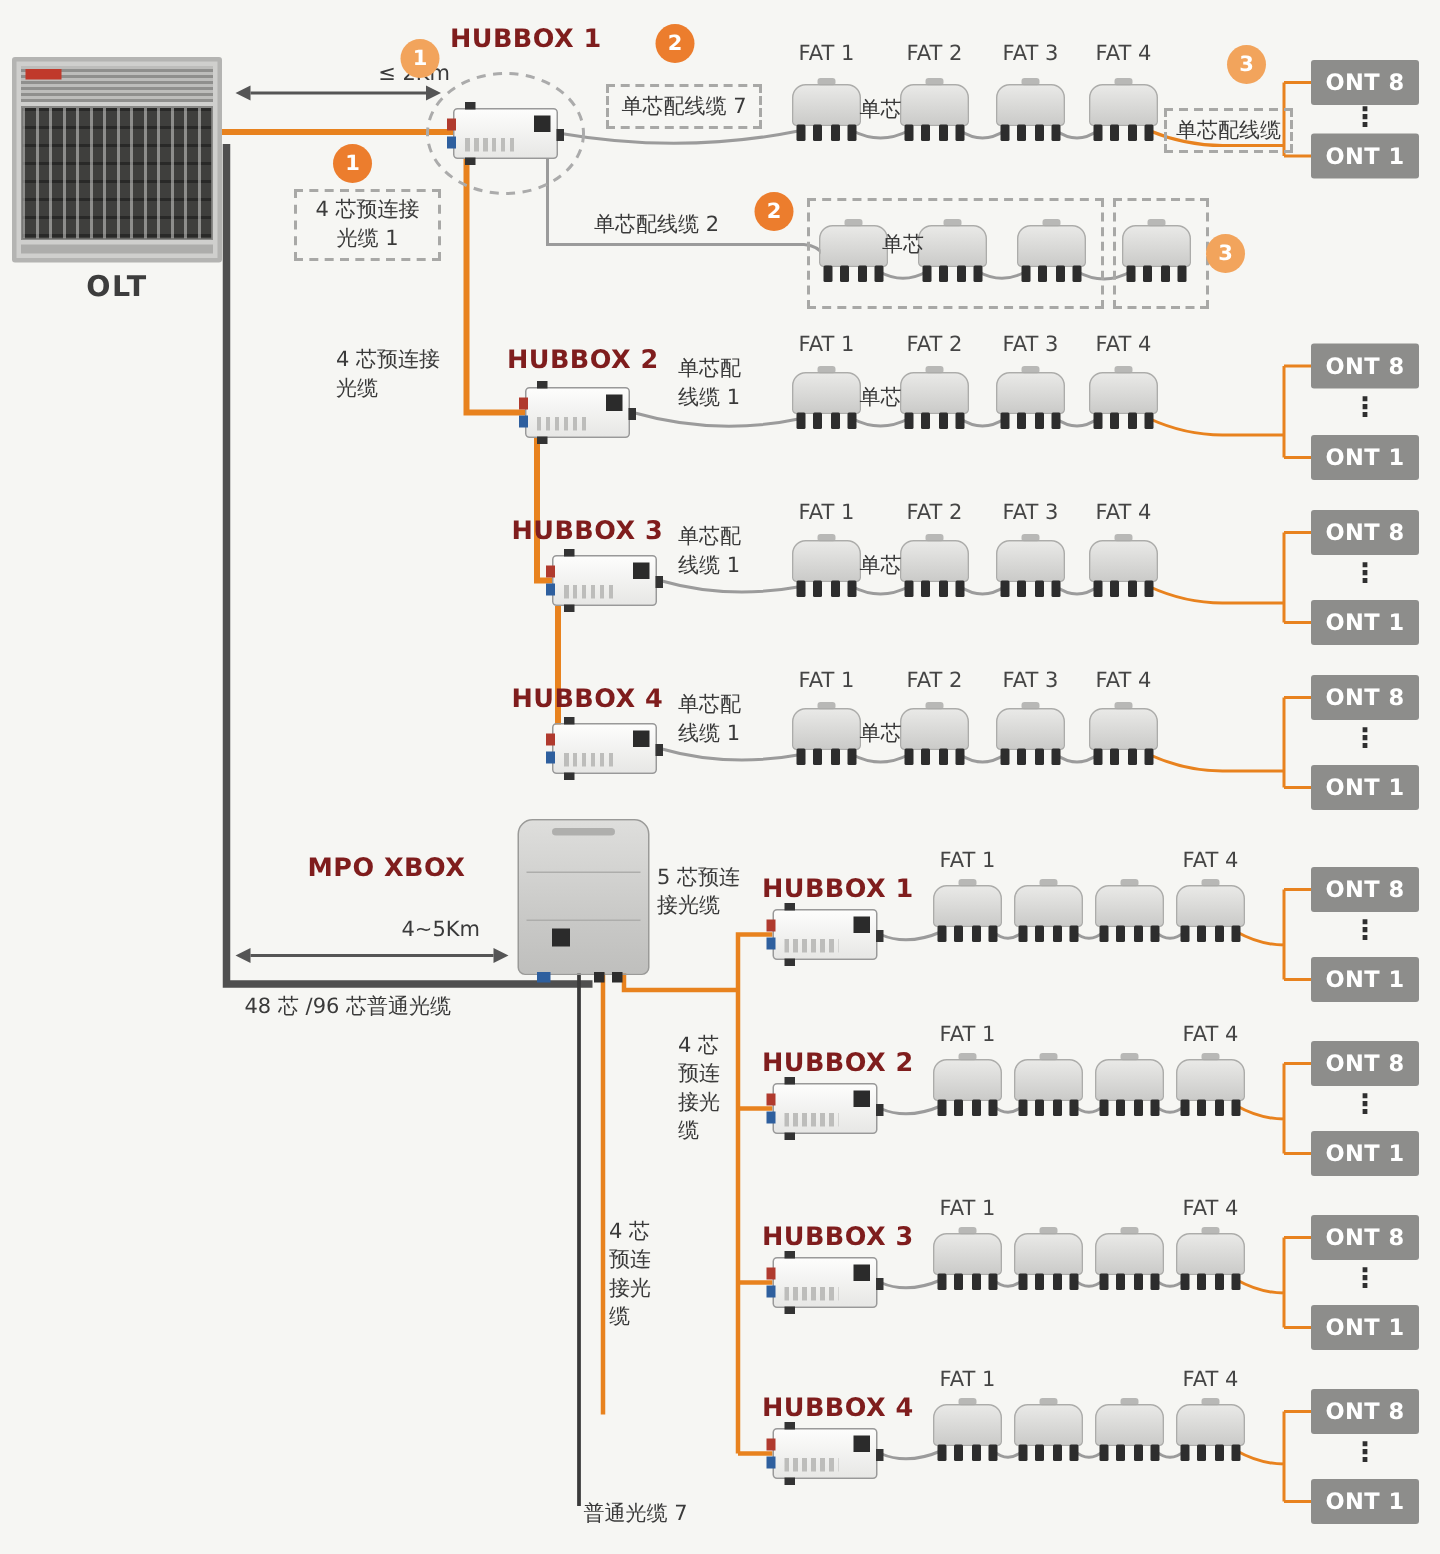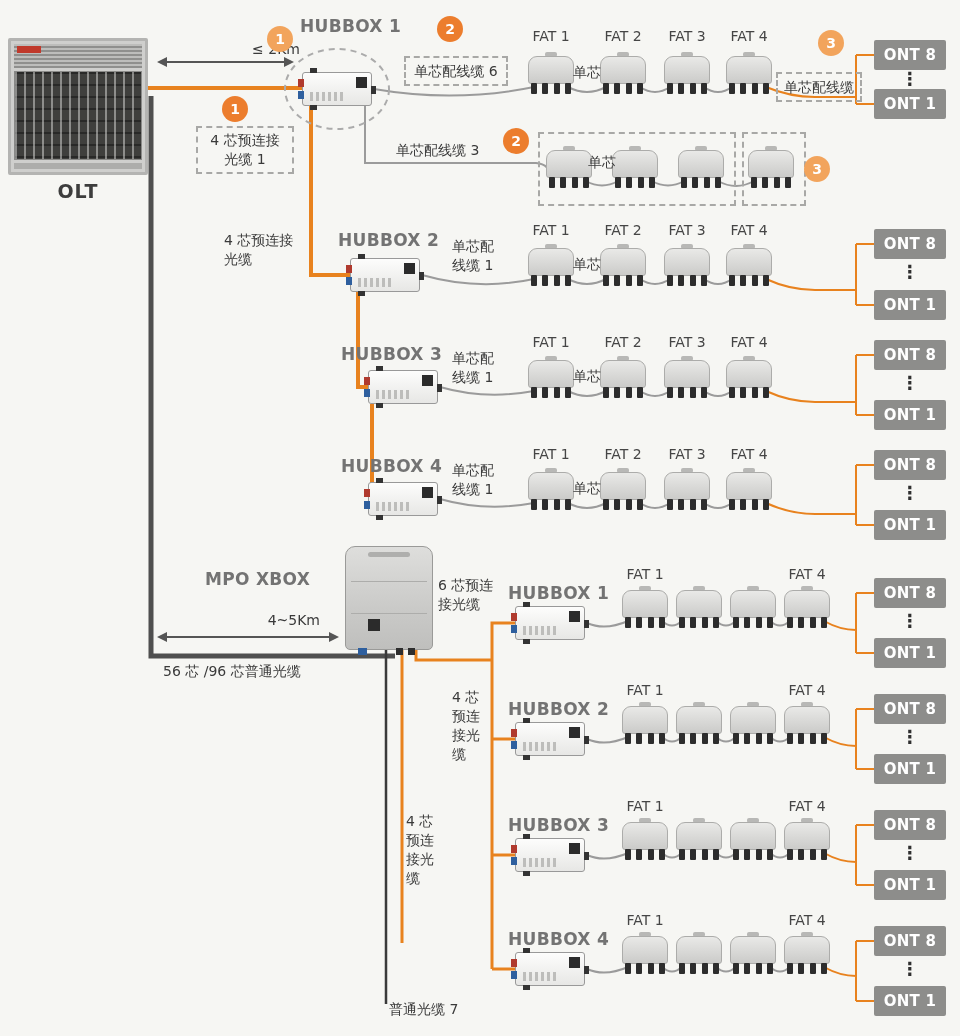--- a/index.html
+++ b/index.html
@@ -2,21 +2,21 @@
 <html><head>
 <meta charset="utf-8">
 <style>
   html,body{margin:0;padding:0;background:#e9e9e7;}
   #canvas{position:relative;width:960px;height:1036px;background:#F6F6F3;overflow:hidden;
           font-family:"DejaVu Sans","Liberation Sans",sans-serif;}
   #wires{position:absolute;left:0;top:0;z-index:1;}
   
   .txt{position:absolute;font-size:14px;color:#3a3a3a;line-height:1.35;white-space:pre-line;z-index:4;}
   .txt.c{text-align:right;}
-  .hub-title{position:absolute;font-size:17px;font-weight:bold;color:#737373;z-index:4;white-space:nowrap;letter-spacing:.3px;}
+  .hub-title{position:absolute;font-size:17px;font-weight:bold;color:#7f1d1d;z-index:4;white-space:nowrap;letter-spacing:.3px;}
   .olt-label{position:absolute;font-size:19px;font-weight:bold;color:#3d3d3d;z-index:4;letter-spacing:1px;}
   .fat-h{position:absolute;width:60px;text-align:center;font-size:14px;color:#454545;z-index:4;white-space:nowrap;}
   .core-label{position:absolute;width:44px;text-align:center;font-size:14px;color:#3a3a3a;z-index:4;}
   
   .badge{position:absolute;width:26px;height:26px;border-radius:50%;color:#fff;font-size:14px;font-weight:bold;
          display:flex;align-items:center;justify-content:center;z-index:5;}
   .badge.light{background:#F2A45C;} .badge.dark{background:#EC7D2D;}
   
   .dashed{position:absolute;border:2px dashed #A8A8A6;z-index:2;box-sizing:border-box;}
   .dashed.lbl{display:flex;align-items:center;justify-content:center;font-size:14px;color:#3a3a3a;
@@ -143,40 +143,40 @@
   </div>
   <div class="hub-title" style="left:205px;top:569px">MPO XBOX</div>
 
   <div class="badge light" style="left:267px;top:26px">1</div>
   <div class="badge dark" style="left:437px;top:16px">2</div>
   <div class="badge light" style="left:818px;top:30px">3</div>
   <div class="badge dark" style="left:222px;top:96px">1</div>
   <div class="badge dark" style="left:503px;top:128px">2</div>
   <div class="badge light" style="left:804px;top:156px">3</div>
 
-  <div class="dashed lbl" style="left:404px;top:56px;width:104px;height:30px">单芯配线缆 6</div>
+  <div class="dashed lbl" style="left:404px;top:56px;width:104px;height:30px">单芯配线缆 7</div>
   <div class="dashed lbl" style="left:776px;top:72px;width:86px;height:30px">单芯配线缆</div>
   <div class="dashed lbl" style="left:196px;top:126px;width:98px;height:48px">4 芯预连接
 光缆 1</div>
   <div class="dashed" style="left:538px;top:132px;width:198px;height:74px"></div>
   <div class="dashed" style="left:742px;top:132px;width:64px;height:74px"></div>
 
   <div class="txt c" style="left:160px;top:40px;width:140px">≤ 2Km</div>
   <div class="txt c" style="left:180px;top:611px;width:140px">4~5Km</div>
-  <div class="txt" style="left:163px;top:662px">56 芯 /96 芯普通光缆</div>
-  <div class="txt" style="left:396px;top:141px">单芯配线缆 3</div>
+  <div class="txt" style="left:163px;top:662px">48 芯 /96 芯普通光缆</div>
+  <div class="txt" style="left:396px;top:141px">单芯配线缆 2</div>
   <div class="txt" style="left:224px;top:231px;width:90px">4 芯预连接
 光缆</div>
   <div class="txt" style="left:452px;top:237px">单芯配
 线缆 1</div>
   <div class="txt" style="left:452px;top:349px">单芯配
 线缆 1</div>
   <div class="txt" style="left:452px;top:461px">单芯配
 线缆 1</div>
-  <div class="txt" style="left:438px;top:576px">6 芯预连
+  <div class="txt" style="left:438px;top:576px">5 芯预连
 接光缆</div>
   <div class="txt" style="left:452px;top:688px">4 芯
 预连
 接光
 缆</div>
   <div class="txt" style="left:406px;top:812px">4 芯
 预连
 接光
 缆</div>
   <div class="txt" style="left:389px;top:1000px">普通光缆 7</div>

